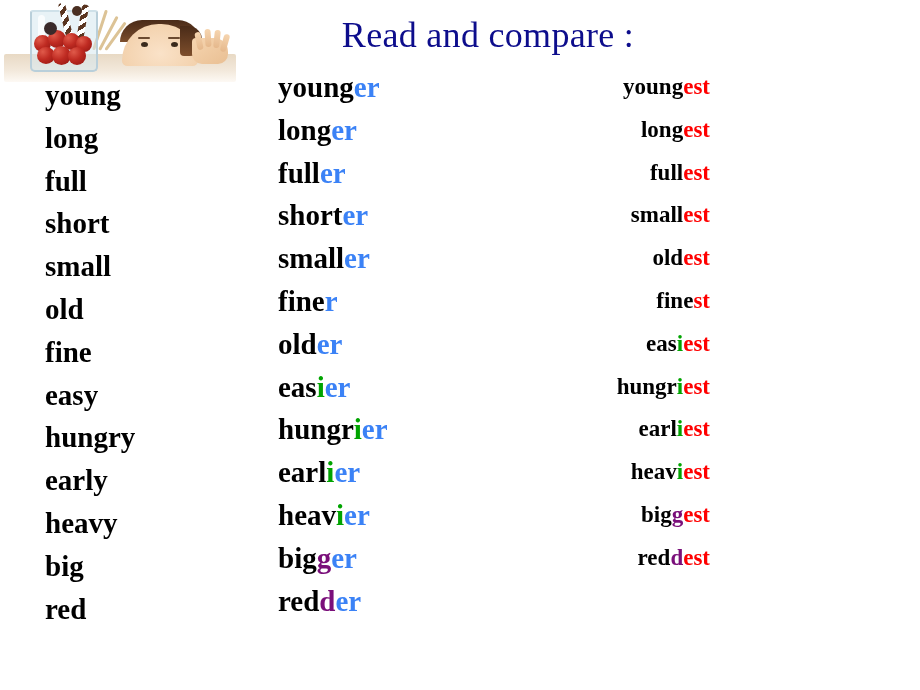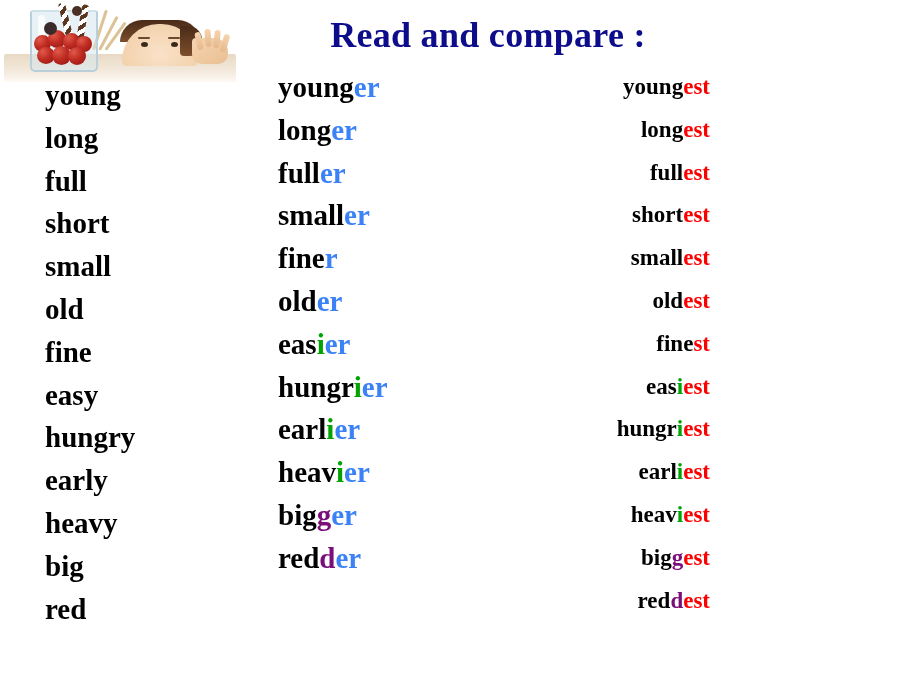--- a/index.html
+++ b/index.html
@@ -117,21 +117,21 @@
   }
 
   
   #title {
     position: absolute;
     left: 268px;
     top: 14px;
     width: 440px;
     text-align: center;
     font-size: 36px;
-    font-weight: bold;
+    font-weight: normal;
     color: #0d0d8c;
     letter-spacing: 0.3px;
     white-space: nowrap;
   }
 
   
   #word-grid {
     position: absolute;
     left: 0;
     top: 0;
@@ -231,35 +231,35 @@
       <div class="wrow">hungry</div>
       <div class="wrow">early</div>
       <div class="wrow">heavy</div>
       <div class="wrow">big</div>
       <div class="wrow">red</div>
     </div>
   <div class="col" id="col-comp">
       <div class="wrow"><span class="seg-black">young</span><span class="seg-blue">er</span></div>
       <div class="wrow"><span class="seg-black">long</span><span class="seg-blue">er</span></div>
       <div class="wrow"><span class="seg-black">full</span><span class="seg-blue">er</span></div>
+      <div class="wrow"><span class="seg-black">short</span><span class="seg-blue">er</span></div>
       <div class="wrow"><span class="seg-black">small</span><span class="seg-blue">er</span></div>
       <div class="wrow"><span class="seg-black">fine</span><span class="seg-blue">r</span></div>
       <div class="wrow"><span class="seg-black">old</span><span class="seg-blue">er</span></div>
       <div class="wrow"><span class="seg-black">eas</span><span class="seg-green">i</span><span class="seg-blue">er</span></div>
       <div class="wrow"><span class="seg-black">hungr</span><span class="seg-green">i</span><span class="seg-blue">er</span></div>
       <div class="wrow"><span class="seg-black">earl</span><span class="seg-green">i</span><span class="seg-blue">er</span></div>
       <div class="wrow"><span class="seg-black">heav</span><span class="seg-green">i</span><span class="seg-blue">er</span></div>
       <div class="wrow"><span class="seg-black">big</span><span class="seg-purple">g</span><span class="seg-blue">er</span></div>
       <div class="wrow"><span class="seg-black">red</span><span class="seg-purple">d</span><span class="seg-blue">er</span></div>
     </div>
   <div class="col" id="col-sup">
       <div class="wrow"><span class="seg-black">young</span><span class="seg-red">est</span></div>
       <div class="wrow"><span class="seg-black">long</span><span class="seg-red">est</span></div>
       <div class="wrow"><span class="seg-black">full</span><span class="seg-red">est</span></div>
-      <div class="wrow"><span class="seg-black">short</span><span class="seg-red">est</span></div>
       <div class="wrow"><span class="seg-black">small</span><span class="seg-red">est</span></div>
       <div class="wrow"><span class="seg-black">old</span><span class="seg-red">est</span></div>
       <div class="wrow"><span class="seg-black">fine</span><span class="seg-red">st</span></div>
       <div class="wrow"><span class="seg-black">eas</span><span class="seg-green">i</span><span class="seg-red">est</span></div>
       <div class="wrow"><span class="seg-black">hungr</span><span class="seg-green">i</span><span class="seg-red">est</span></div>
       <div class="wrow"><span class="seg-black">earl</span><span class="seg-green">i</span><span class="seg-red">est</span></div>
       <div class="wrow"><span class="seg-black">heav</span><span class="seg-green">i</span><span class="seg-red">est</span></div>
       <div class="wrow"><span class="seg-black">big</span><span class="seg-purple">g</span><span class="seg-red">est</span></div>
       <div class="wrow"><span class="seg-black">red</span><span class="seg-purple">d</span><span class="seg-red">est</span></div>
     </div>

